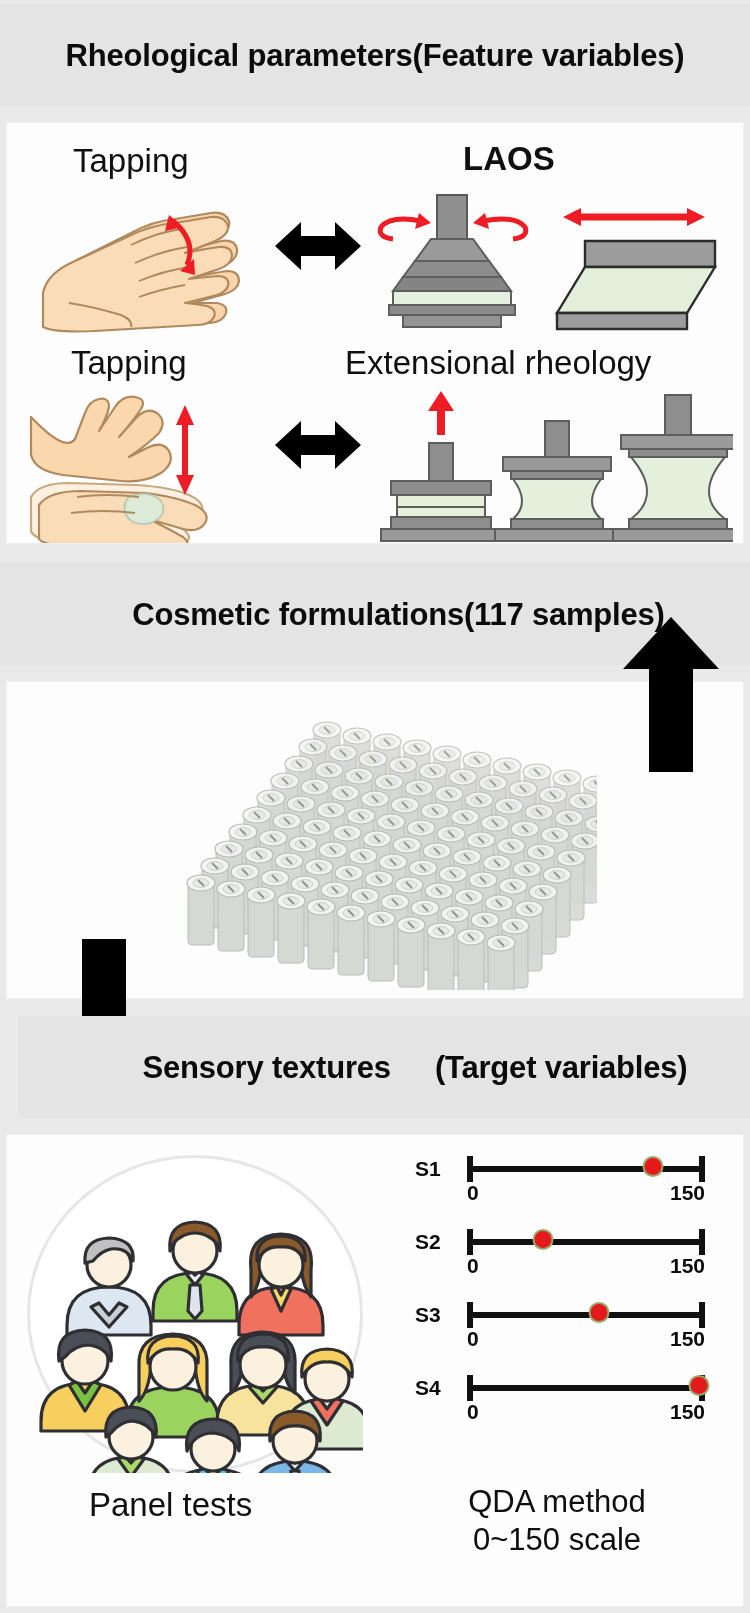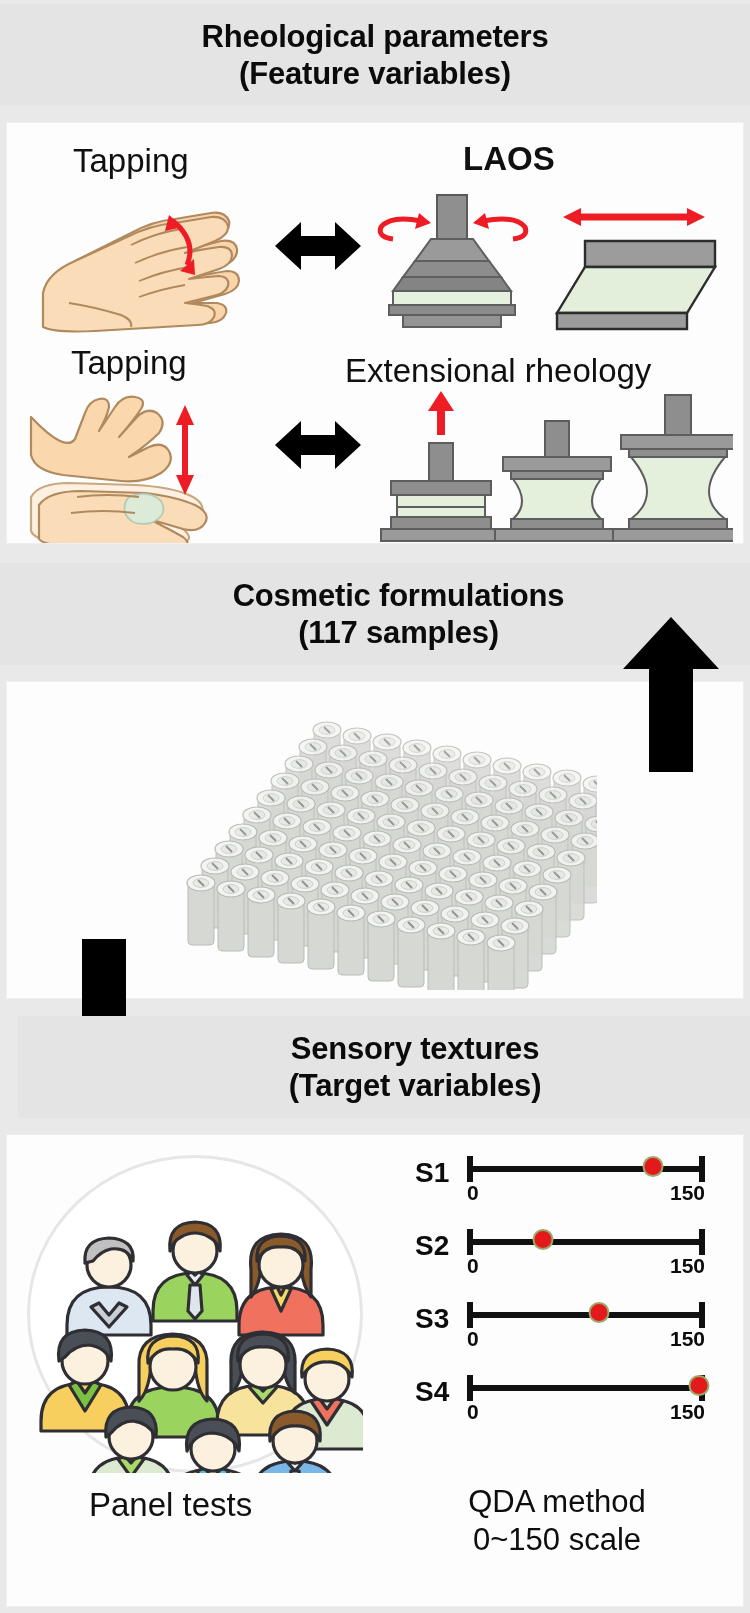--- a/index.html
+++ b/index.html
@@ -8,21 +8,21 @@
     background: #e9e9e9;
     font-family: "Liberation Sans", sans-serif;
     overflow: hidden;
   }
   .page { position: relative; width: 750px; height: 1613px; background: #e9e9e9; }
 
   
   .band {
     position: absolute; left: 0; width: 750px;
     background: #e4e4e4;
-    display: flex; flex-direction: column;
+    display: flex; flex-direction: row;
     align-items: center; justify-content: center;
     text-align: center;
   }
   .band .line {
     font-weight: bold; color: #0b0b0b;
     font-size: 31px; line-height: 37px;
     letter-spacing: -0.2px;
   }
 
   
@@ -45,21 +45,21 @@
   .dblarrow { position: absolute; }
 
   
   .bigarrow { position: absolute; }
 
   
   .qda { position: absolute; }
   .qda-row { position: absolute; left: 0; width: 100%; }
   .qda-name {
     position: absolute; left: 0; top: 0;
-    font-size: 28px; font-weight: bold; color: #0c0c0c;
+    font-size: 21px; font-weight: bold; color: #0c0c0c;
     width: 46px; text-align: left;
   }
   .qda-axis {
     position: absolute; left: 52px; right: 0; top: 9px;
     height: 6px; background: #111;
   }
   .qda-cap {
     position: absolute; width: 6px; height: 26px;
     background: #111; top: -10px;
   }
@@ -179,21 +179,21 @@
 
       <polygon points="48,40 178,40 178,66 48,66" fill="#9c9c9c" stroke="#2c2c2c" stroke-width="2.4"></polygon>
 
       <polygon points="48,66 178,66 150,112 20,112" fill="#e3efda" stroke="#2c2c2c" stroke-width="2.4"></polygon>
 
       <polygon points="20,112 150,112 150,128 20,128" fill="#9c9c9c" stroke="#2c2c2c" stroke-width="2.4"></polygon>
     </svg>
 
     <div class="lbl" style="left:64px; top:222px;">Tapping</div>
 
-    <div class="lbl" style="left:338px; top:222px;margin-top:8px;">Extensional rheology</div>
+    <div class="lbl" style="left:338px; top:222px;">Extensional rheology</div>
 
     <svg class="person" style="left:18px; top:270px;" width="250" height="150" viewBox="0 0 250 150">
 
       <path d="M6 18 L6 56 Q10 72 38 76 L96 82 Q120 84 136 74
                Q150 64 144 52 Q138 42 124 48 L104 58
                Q122 46 134 34 Q142 22 132 14 Q122 8 112 18 L94 38
                Q108 22 116 10 Q122 0 110 -2 Q98 -4 90 8 L74 32
                Q82 18 84 8 Q84 -2 74 0 Q64 2 60 14 L50 40
                Q40 54 6 18 Z" transform="translate(0,6)" fill="#fbd7ae" stroke="#b08a5e" stroke-width="2.2" stroke-linejoin="round"></path>
 

